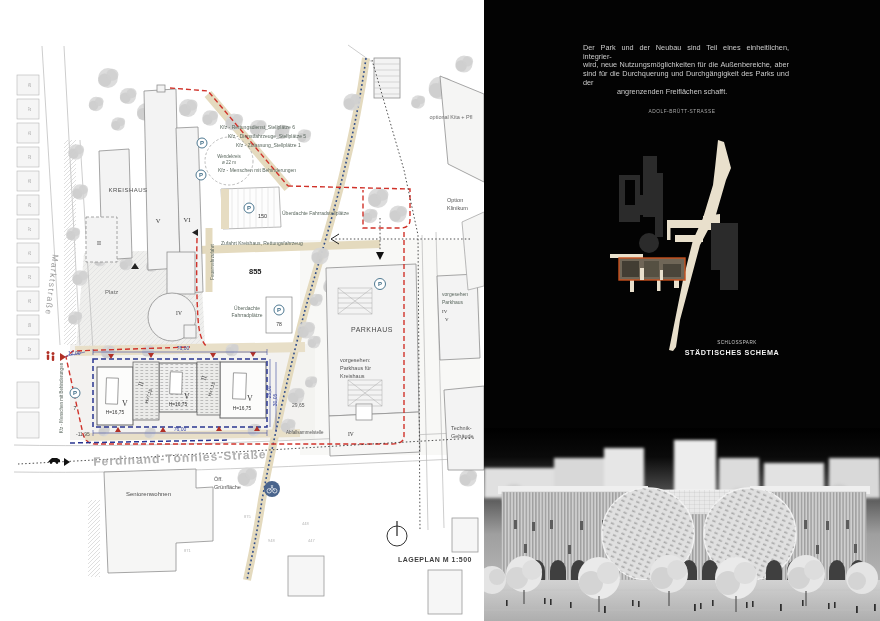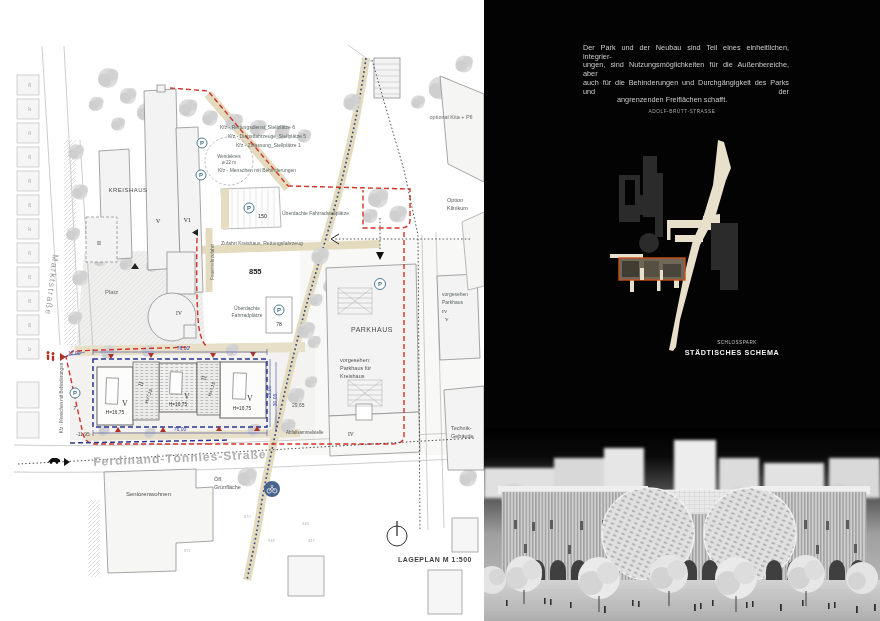--- a/index.html
+++ b/index.html
@@ -380,22 +380,22 @@
       <path d="M397,521 L397,536" stroke-width="1.3"></path>
     </g>
     <text class="end" x="472" y="562" font-size="7" font-weight="bold" fill="#3f3f3f" letter-spacing="0.5">LAGEPLAN M 1:500</text>
   </svg>
   </div>
 
   <div class="right-panel">
 
     <div class="para-block">
       <div class="para-line">Der Park und der Neubau sind Teil eines einheitlichen, integrier-</div>
-      <div class="para-line">ungen, sind Nutzungsmöglichkeiten für die Außenbereiche, aber</div>
-      <div class="para-line">auch für die Behinderungen und Durchgängigkeit des Parks und der</div>
+      <div class="para-line">wird, neue Nutzungsmöglichkeiten für die Außenbereiche, aber</div>
+      <div class="para-line">sind für die Durchquerung und Durchgängigkeit des Parks und der</div>
       <div class="para-line last">angrenzenden Freiflächen schafft.</div>
     </div>
 
     <div class="adolf">ADOLF-BRÜTT-STRASSE</div>
 
     <svg class="schema" width="396" height="230" viewBox="0 0 396 230">
 
       <g fill="#e9e0cc">
         <path d="M234,0 L240,2 L247,28 L242,40 L231,78 L224,90 L216,105 L196,180 L192,207 L189,211 L185,210 L190,185 L199,140 L209,100 L219,78 L229,45 L231,28 Z"></path>
         <rect x="183" y="80" width="36" height="8"></rect>

